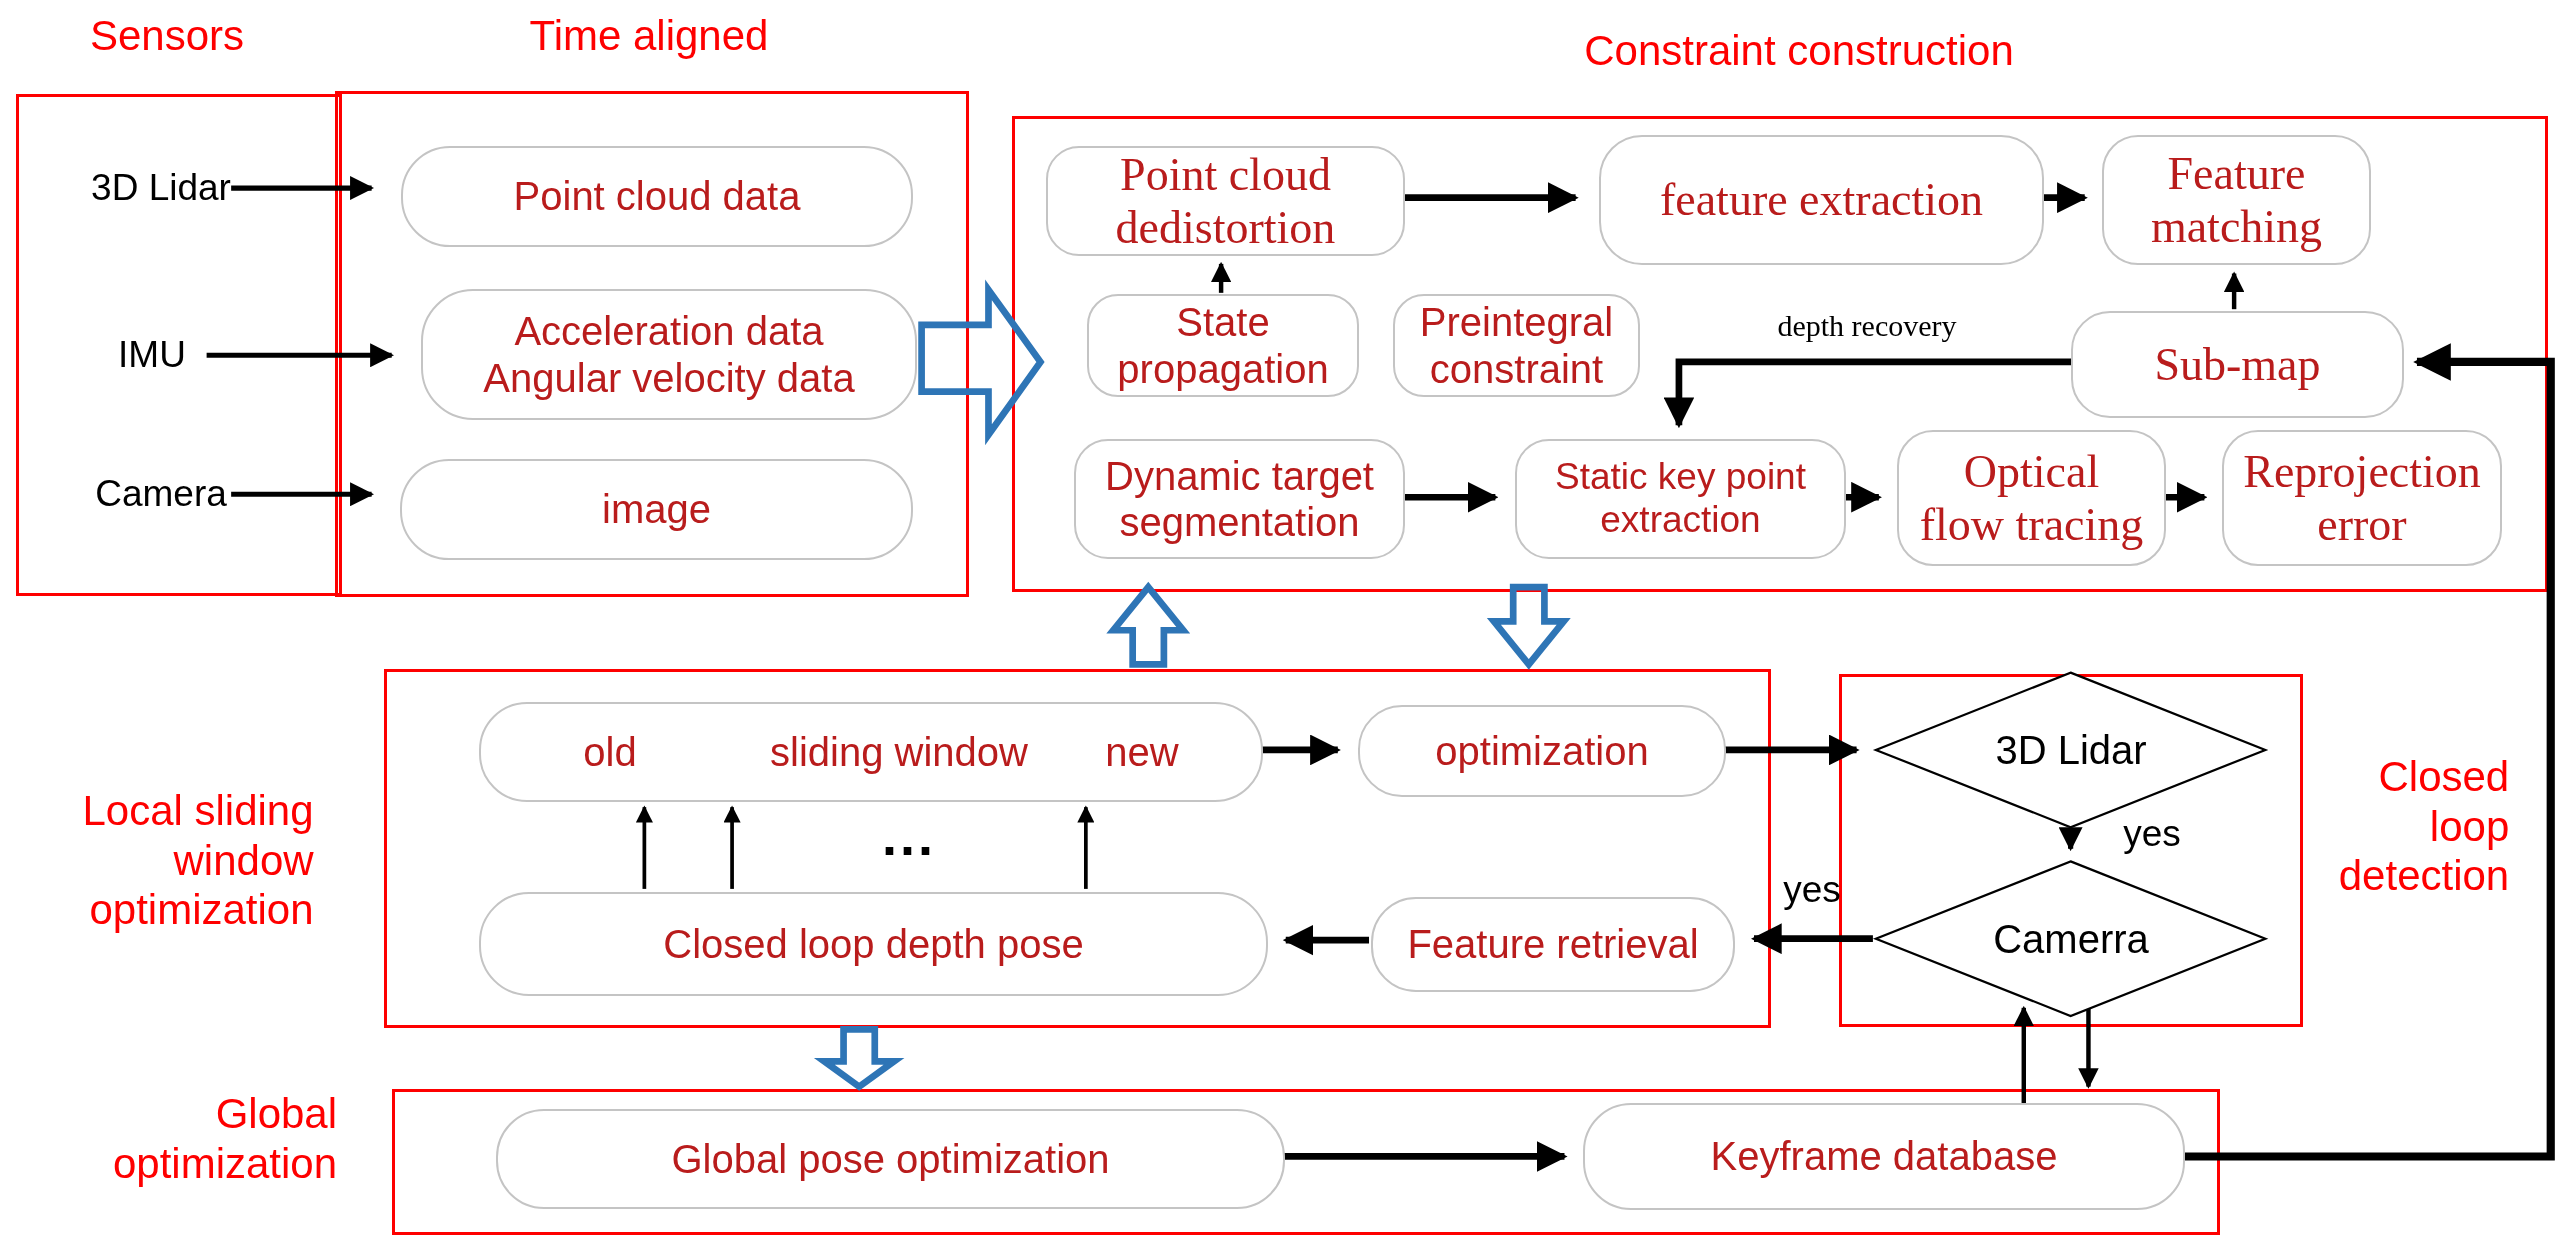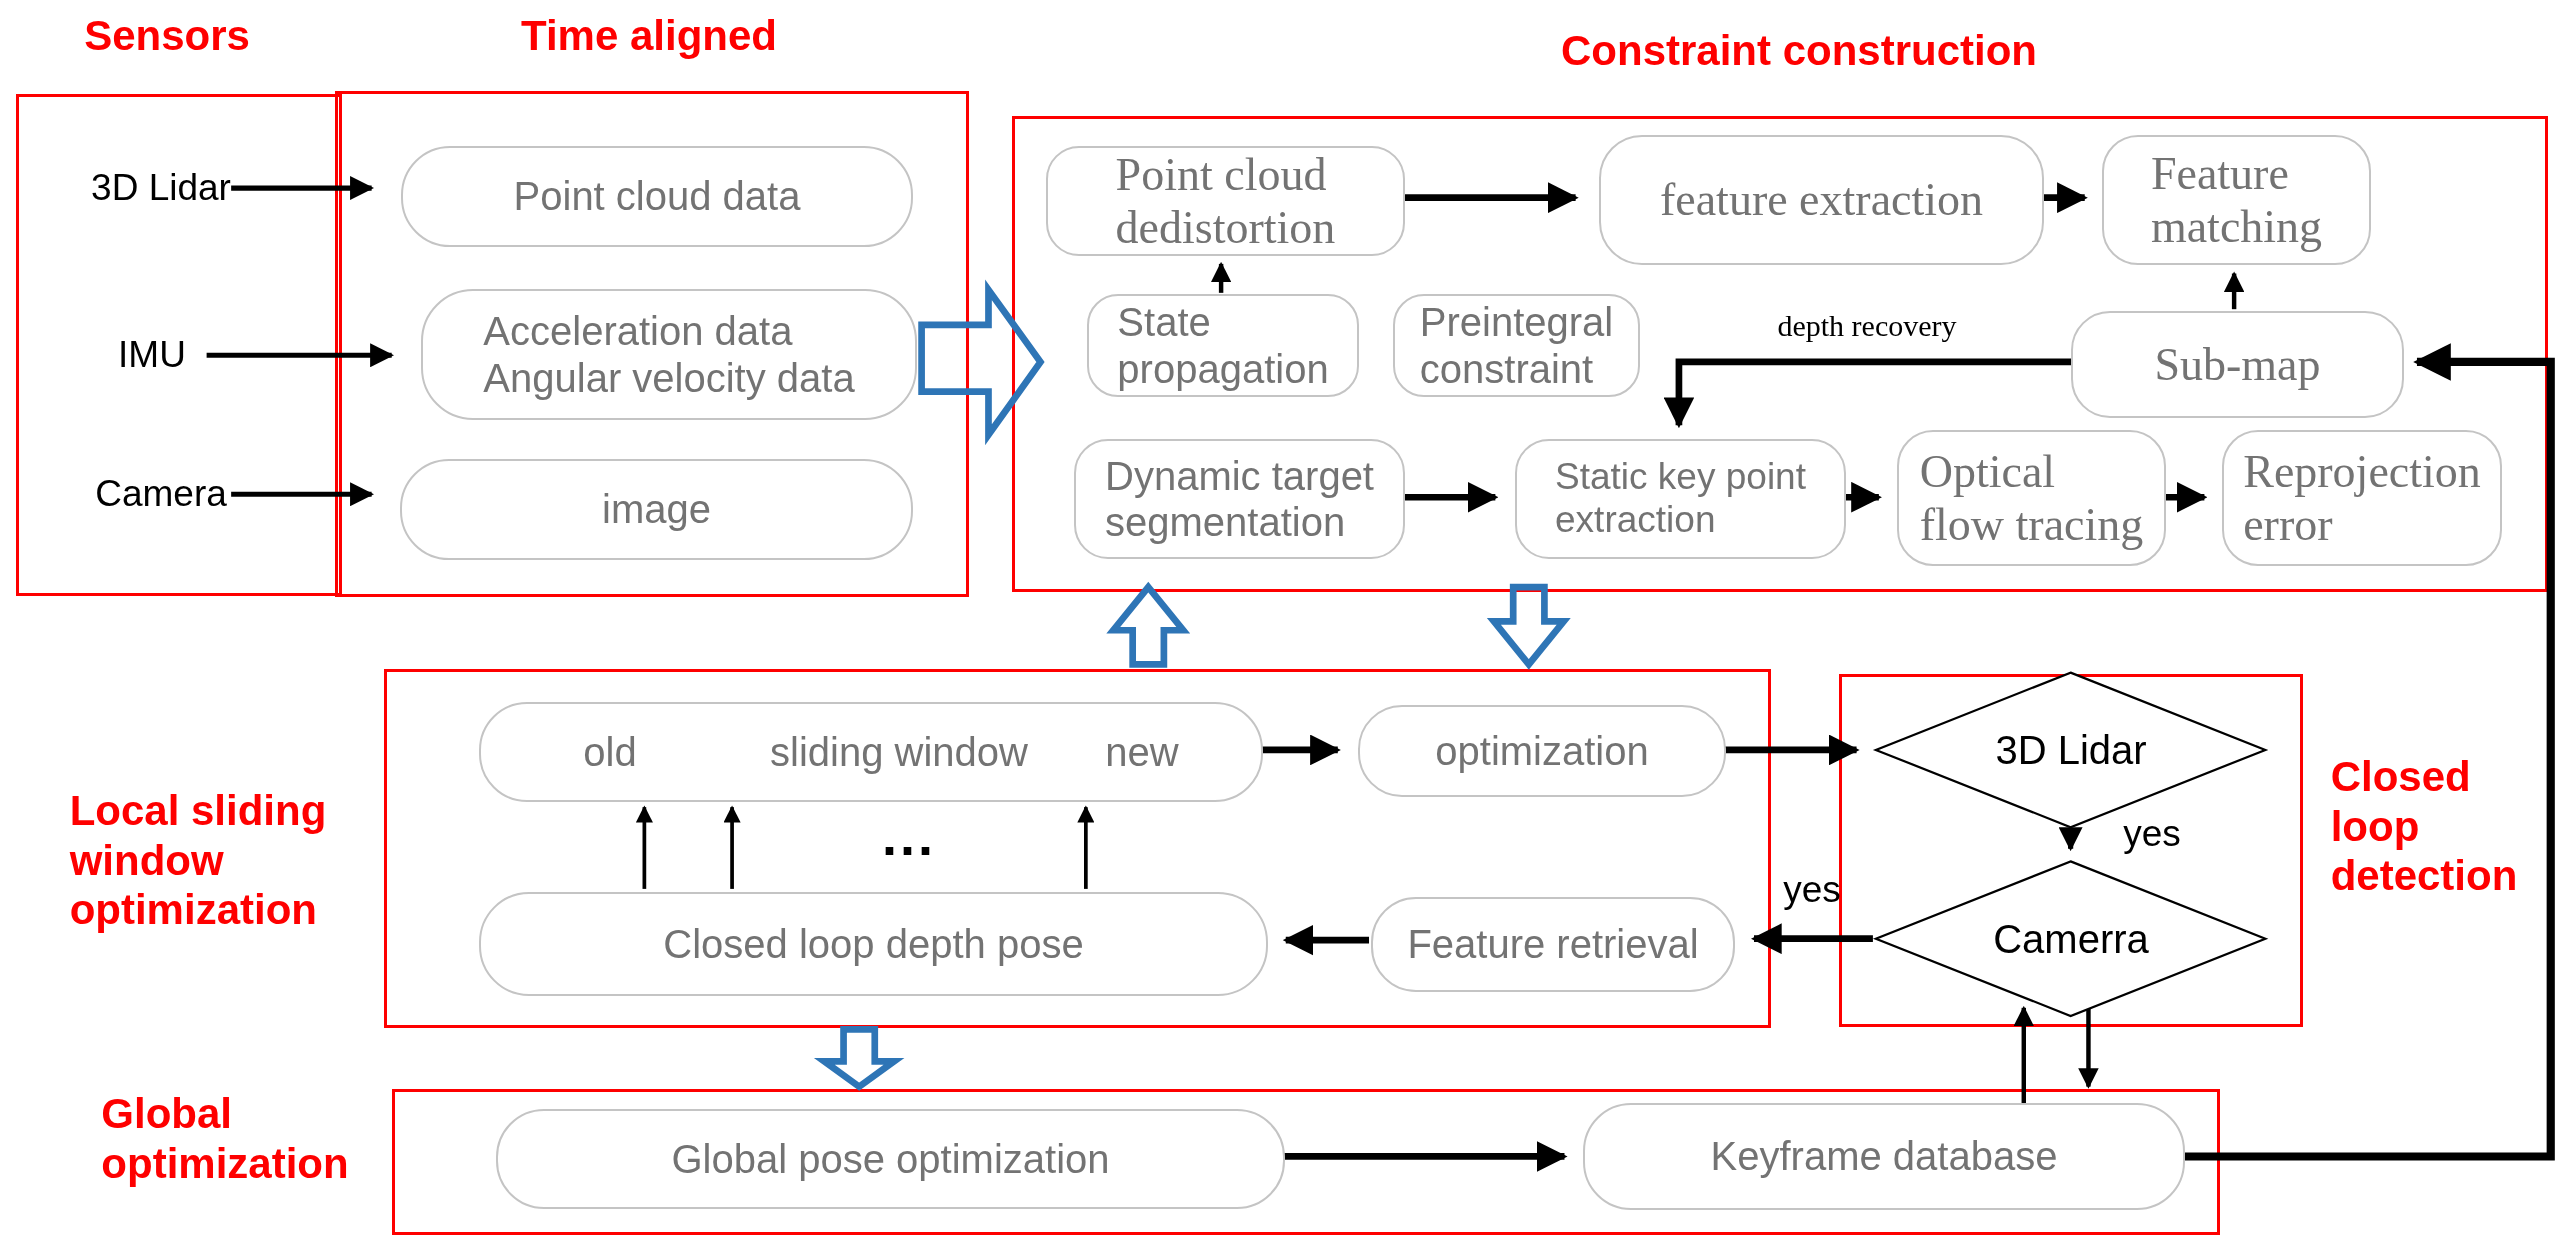--- a/index.html
+++ b/index.html
@@ -3,27 +3,27 @@
 <meta charset="utf-8">
 <style>
   html,body{margin:0;padding:0;background:#ffffff;}
   #stage{
     position:relative;width:2576px;height:1236px;background:#ffffff;overflow:hidden;
     font-family:"Liberation Sans", sans-serif;
   }
   .rbox{position:absolute;border:3px solid #fe0000;background:transparent;z-index:1;}
   .wires{position:absolute;left:0;top:0;z-index:2;}
   .rtitle{
-    position:absolute;transform:translate(-50%,-50%);color:#fe0000;font-weight:bold;
-    font-size:42px;line-height:1.18;text-align:left;white-space:pre-line;z-index:3;
+    position:absolute;transform:translate(-50%,-50%);color:#fe0000;font-weight:normal;
+    font-size:42px;line-height:1.18;text-align:right;white-space:pre-line;z-index:3;
   }
   .cap{
     position:absolute;display:flex;align-items:center;justify-content:center;
-    background:#ffffff;border:2.2px solid #c4c4c4;z-index:3;
-    font-size:40px;line-height:1.16;color:#737373;white-space:pre-line;
+    background:#ffffff;border:2.2px solid #c4c4c4;z-index:3;text-align:center;
+    font-size:40px;line-height:1.16;color:#b91c1c;white-space:pre-line;
   }
   .cap.serif{font-family:"Liberation Serif", serif;font-size:46px;}
   .lbl{
     position:absolute;transform:translate(-50%,-50%);color:#000;font-size:37px;
     text-align:left;white-space:pre-line;z-index:3;
   }
   .lbl.serif{font-family:"Liberation Serif", serif;font-size:30px;}
   .lbl.dots{font-size:54px;font-weight:bold;letter-spacing:3px;}
   .dlabel{
     position:absolute;transform:translate(-50%,-50%);color:#000;font-size:40px;

